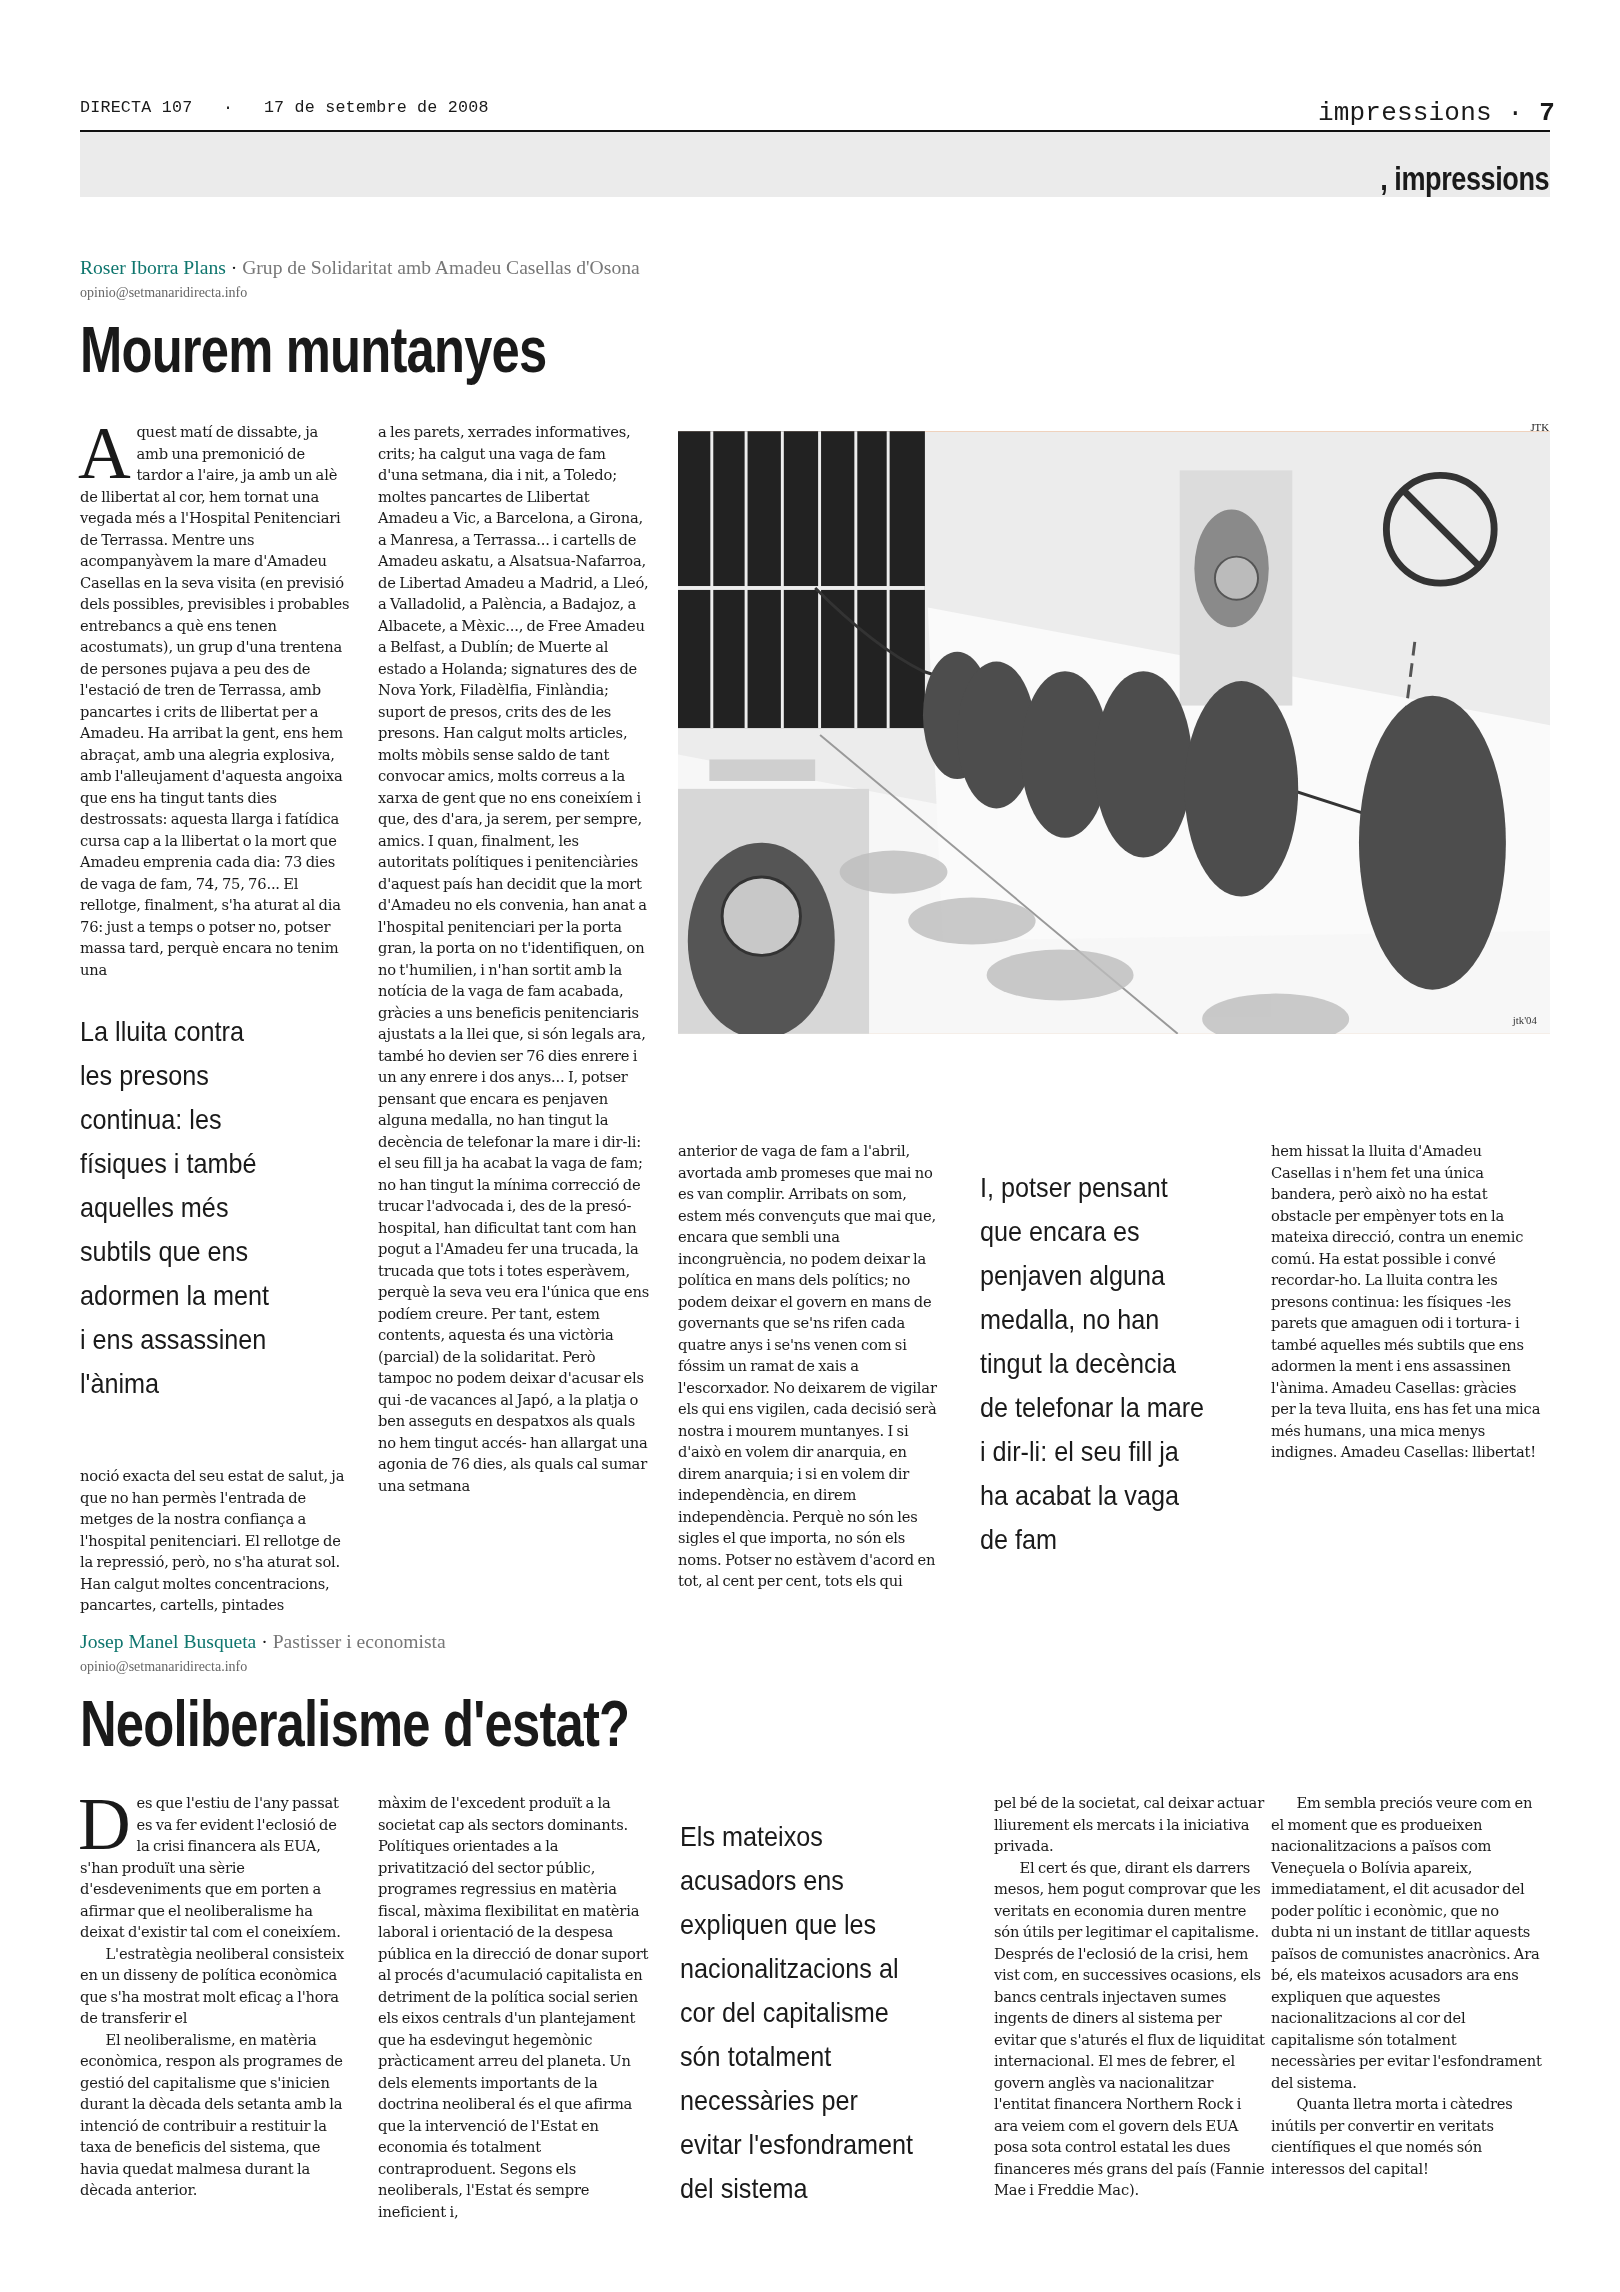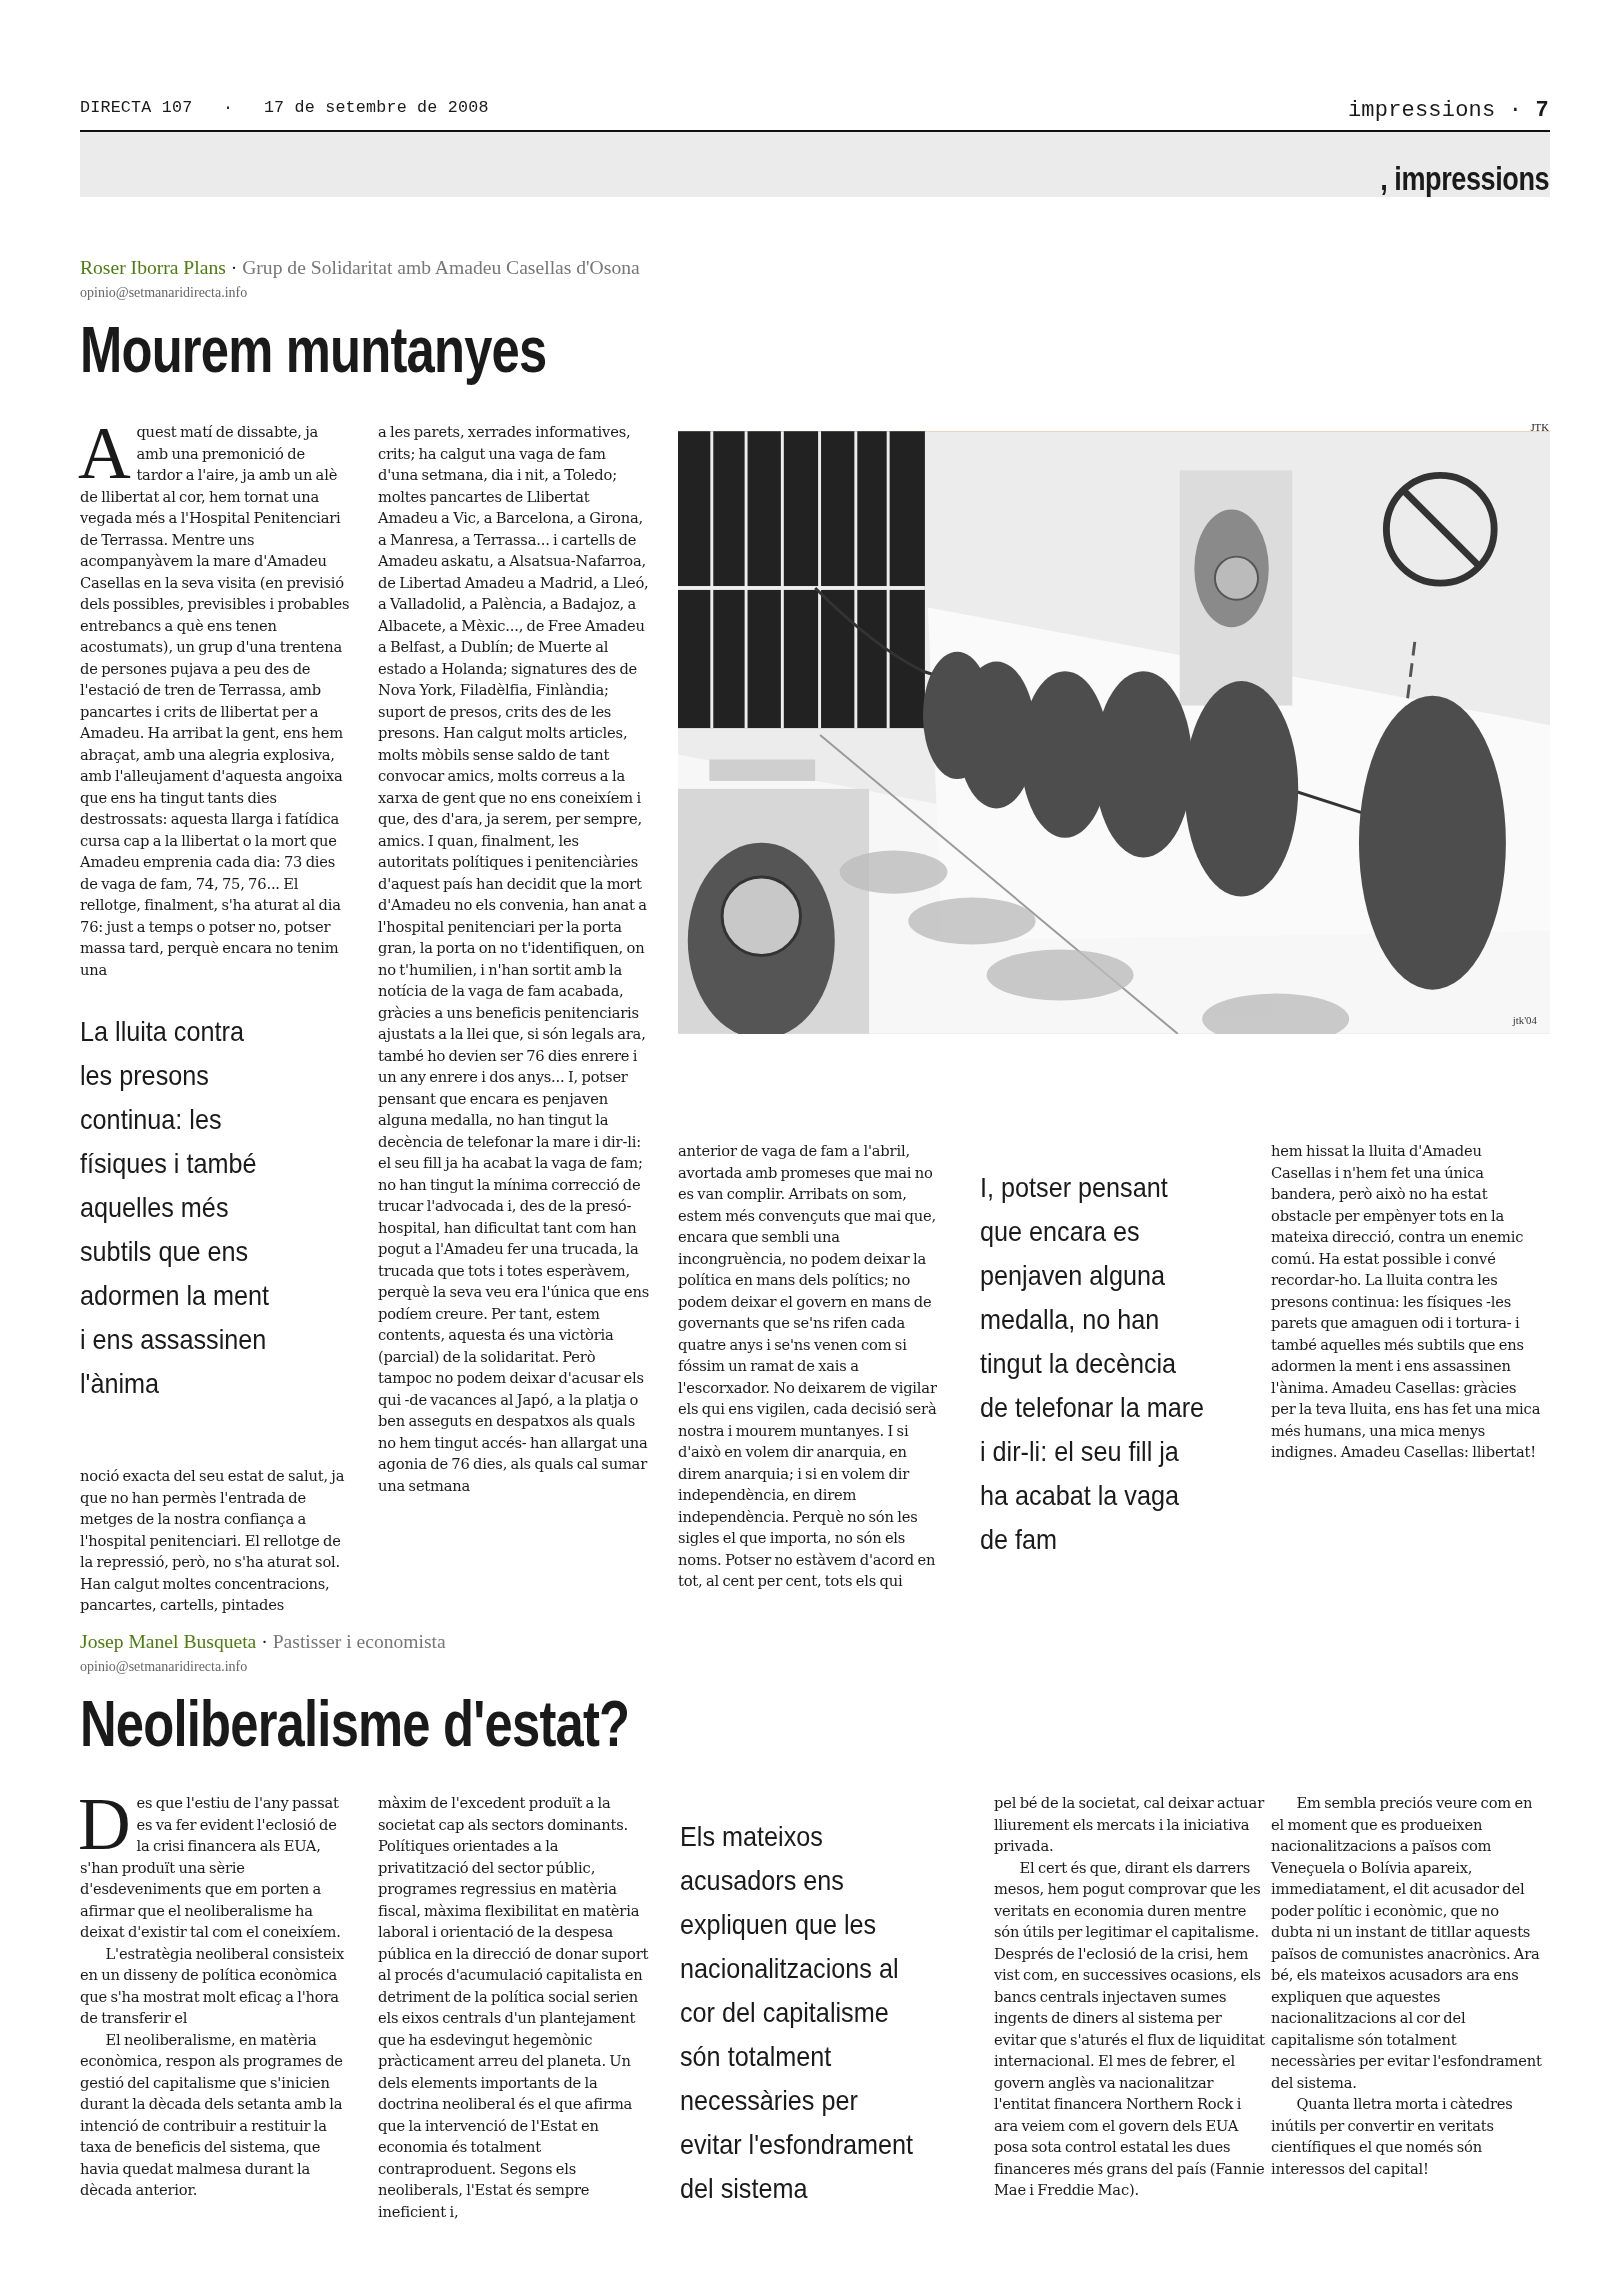--- a/index.html
+++ b/index.html
@@ -1,28 +1,28 @@
 <!DOCTYPE html>
 <html><head>
 <meta charset="utf-8">
 <style>
   html,body{margin:0;padding:0;background:#fff;}
   body{width:1620px;height:2293px;position:relative;overflow:hidden;color:#1a1a1a;
        font-family:"DejaVu Serif","Liberation Serif",serif;}
   .abs{position:absolute;}
   .running{top:98px;font-family:Liberation Mono, monospace;font-size:16.7px;letter-spacing:0.2px;}
   .run-left{left:80px;}
-  .run-right{right:71px;font-size:22px;}
+  .run-right{right:65px;font-size:26px;}
   .run-right b{font-weight:bold;}
   .rule{left:80px;top:130px;width:1470px;height:2px;background:#111;}
   .section-band{left:80px;top:132px;width:1470px;height:65px;background:#ebebeb;}
   .section-name{right:71px;top:160px;font-family:"Liberation Sans",sans-serif;font-weight:bold;
        font-size:33px;transform:scaleX(0.82);transform-origin:right center;letter-spacing:-0.5px;}
   .byline{left:80px;font-family:"Liberation Serif",serif;font-size:19.6px;}
-  .byline .name{color:#4d7c0f;}
+  .byline .name{color:#0f766e;}
   .byline .role{color:#777;}
   .email{left:80px;font-family:"Liberation Serif",serif;font-size:14px;color:#666;}
   .headline{left:80px;font-family:"Liberation Sans",sans-serif;font-weight:bold;font-size:65px;
        transform:scaleX(0.78);transform-origin:left center;letter-spacing:-1px;white-space:nowrap;}
   .col{position:absolute;width:271px;font-family:"DejaVu Serif",serif;font-size:14.7px;line-height:21.5px;
        word-spacing:-1px;letter-spacing:-0.2px;}
   .col p{margin:0;white-space:pre-line;}
   .col p.ind{text-indent:25.5px;}
   .dropcap{float:left;font-family:"Liberation Serif",serif;font-size:73px;line-height:57px;margin:3.9px 5.9px 0 -2px;}
   .pull{position:absolute;font-family:"Liberation Sans",sans-serif;font-size:28px;line-height:44px;

